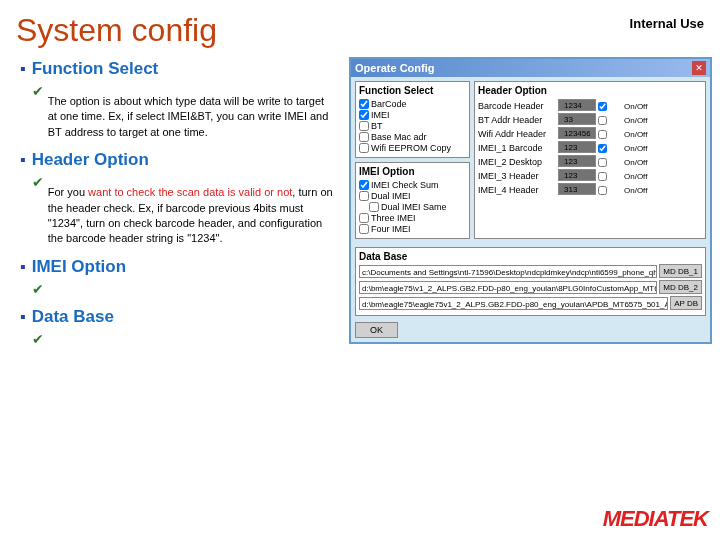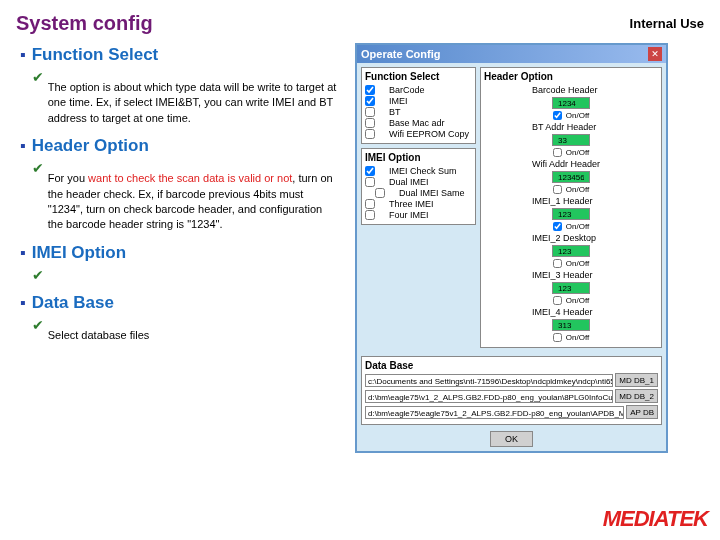--- a/index.html
+++ b/index.html
@@ -13,23 +13,23 @@
     }
 
     
     .header {
       padding: 12px 16px 4px 16px;
       display: flex;
       justify-content: space-between;
       align-items: flex-start;
     }
     .page-title {
-      font-size: 20px;
-      font-weight: bold;
-      color: #701a75;
+      font-size: 32px;
+      font-weight: normal;
+      color: #c2410c;
     }
     .internal-use {
       font-size: 13px;
       font-weight: bold;
       color: #000;
       text-align: right;
       padding-top: 4px;
     }
 
     
@@ -82,21 +82,21 @@
     }
 
     
     .dialog-panel {
       flex: 1;
       padding: 4px 8px 4px 0;
     }
     .dialog {
       border: 2px solid #6699cc;
       background: #d4e8f4;
-      width: 313px;
+      width: 363px;
       font-size: 10px;
       position: relative;
     }
     .dialog-titlebar {
       background: linear-gradient(to right, #5588cc, #99bbee);
       color: #fff;
       font-size: 11px;
       font-weight: bold;
       padding: 2px 4px;
       display: flex;
@@ -130,21 +130,21 @@
     }
     .func-box-title {
       font-size: 10px;
       font-weight: bold;
       color: #000;
       margin-bottom: 3px;
     }
     .func-item {
       display: flex;
       align-items: center;
-      gap: 14px;
+      gap: 2px;
       margin-bottom: 1px;
       font-size: 9px;
     }
     .func-item input[type=checkbox] {
       width: 10px;
       height: 10px;
       margin: 0;
     }
 
     
@@ -170,43 +170,42 @@
       flex: 1;
     }
     .header-opt-title {
       font-size: 10px;
       font-weight: bold;
       color: #000;
       margin-bottom: 3px;
     }
     .header-row {
       display: flex;
-      align-items: center;
+      align-items: flex-end;
       gap: 2px;
       margin-bottom: 2px;
       font-size: 9px;
-      flex-direction: column;
     }
     .header-label {
       width: 78px;
       font-size: 9px;
       color: #000;
     }
     .header-input {
       width: 38px;
       height: 12px;
       font-size: 8px;
       border: 1px solid #888;
-      background: #22c55e;
+      background: #737373;
       padding: 0 5px;
     }
     .onoff-check {
       display: flex;
       align-items: center;
-      gap: 4px;
+      gap: 17px;
       font-size: 8px;
     }
     .onoff-check input {
       width: 9px;
       height: 9px;
     }
 
     
     .left-sub {
       display: flex;
@@ -250,21 +249,21 @@
       cursor: pointer;
       white-space: nowrap;
       height: 14px;
       display: flex;
       align-items: center;
     }
 
     
     .ok-row {
       display: flex;
-      justify-content: center;
+      justify-content: flex-start;
       padding: 2px 4px 4px 4px;
     }
     .ok-btn {
       font-size: 9px;
       background: #d0d0d0;
       border: 1px solid #888;
       padding: 2px 14px;
       cursor: pointer;
     }
 
@@ -333,21 +332,20 @@
       </div>
     </div>
 
     <div class="section">
       <div class="section-title">
         <span class="bullet">▪</span>
         <span>Data Base</span>
       </div>
       <div class="check-item">
         <span class="check-mark">✔</span>
-        <span class="check-text">Select database files</span>
       </div>
     </div>
 
   </div>
 
   <div class="dialog-panel">
     <div class="dialog">
 
       <div class="dialog-titlebar">
         <span>Operate Config</span>
@@ -433,21 +431,21 @@
             <div class="header-row">
               <span class="header-label">Wifi Addr Header</span>
               <input class="header-input" type="text" value="123456" style="">
               <div class="onoff-check">
                 <input type="checkbox" style="">
                 <span>On/Off</span>
               </div>
             </div>
 
             <div class="header-row">
-              <span class="header-label">IMEI_1 Header</span>
+              <span class="header-label">IMEI_1 Barcode</span>
               <input class="header-input" type="text" value="123" style="">
               <div class="onoff-check">
                 <input type="checkbox" checked="" style="">
                 <span>On/Off</span>
               </div>
             </div>
 
             <div class="header-row">
               <span class="header-label">IMEI_2 Desktop</span>
               <input class="header-input" type="text" value="123" style="">

